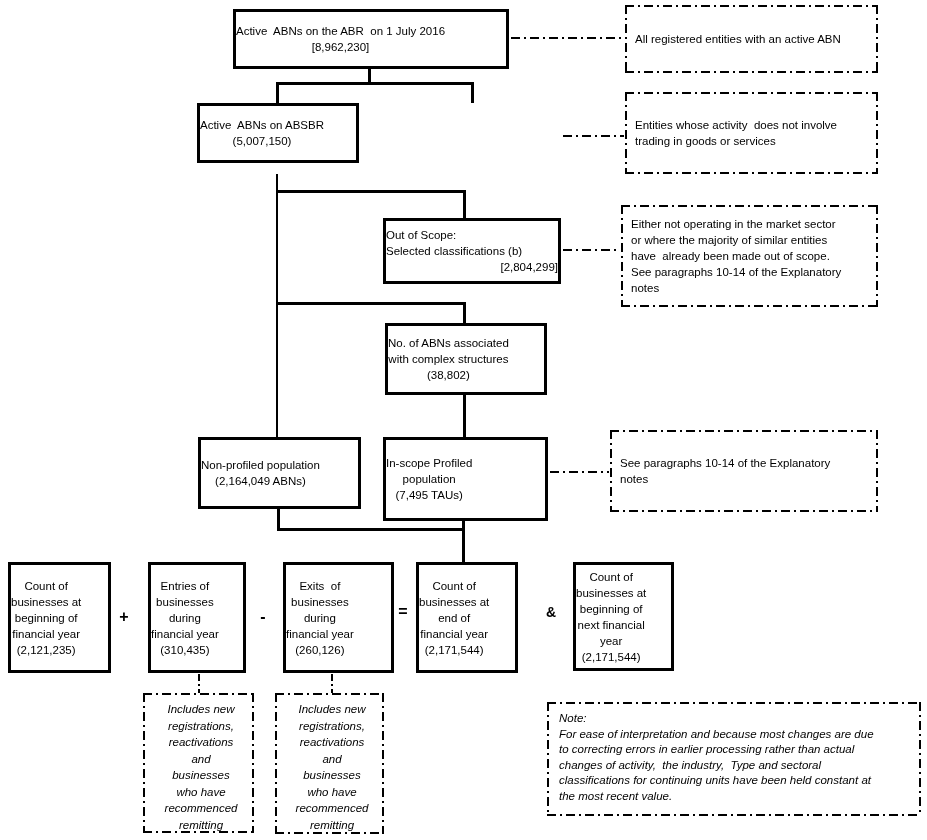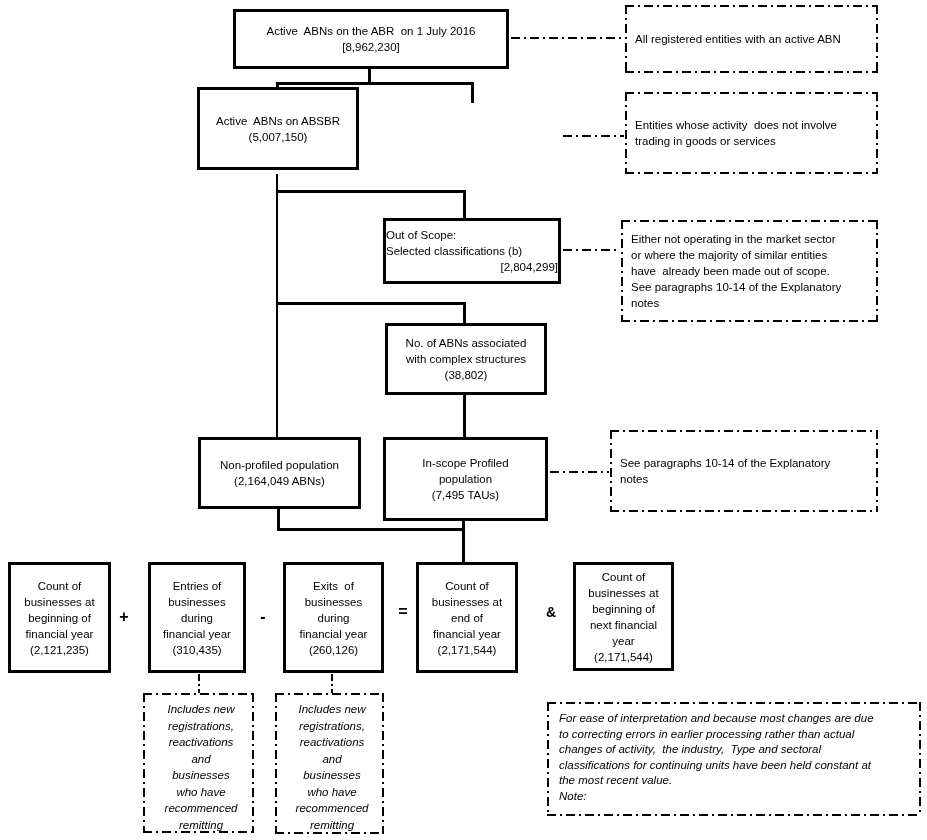--- a/index.html
+++ b/index.html
@@ -7,21 +7,21 @@
           font-family:"Liberation Sans","DejaVu Sans",sans-serif;overflow:hidden;}
   
   .ln{position:absolute;background:#000;}
   
   .ddh{position:absolute;height:2px;
        background-image:repeating-linear-gradient(to right,#000 0 9px,transparent 9px 13px,#000 13px 15px,transparent 15px 19px);}
   .ddv{position:absolute;width:2px;
        background-image:repeating-linear-gradient(to bottom,#000 0 7px,transparent 7px 10px,#000 10px 12px,transparent 12px 15px);}
   
   .sbox{position:absolute;box-sizing:border-box;border:3px solid #000;background:#fff;
-        display:flex;flex-direction:column;align-items:center;justify-content:center;
+        display:flex;flex-direction:column;align-items:flex-start;justify-content:center;
         text-align:center;font-size:11.5px;line-height:16px;}
   .txt{white-space:pre-wrap;}
   .sbox.left-val{align-items:stretch;}
   .sbox.left-val .txt{text-align:left;}
   .sbox.left-val .val{text-align:right;}
   
   .op{position:absolute;width:30px;height:30px;display:flex;align-items:center;justify-content:center;
       font-weight:bold;font-size:16px;}
   
   .dbox{position:absolute;box-sizing:border-box;display:flex;flex-direction:column;justify-content:center;
@@ -61,21 +61,21 @@
   <div class="ddh" style="left:563px;top:135px;width:61px"></div>
   <div class="ddh" style="left:563px;top:249px;width:57px"></div>
   <div class="ddh" style="left:550px;top:471px;width:59px"></div>
   <div class="ddv" style="left:198px;top:674px;height:19px"></div>
   <div class="ddv" style="left:331px;top:674px;height:19px"></div>
 
   <div class="sbox" style="left:233px;top:9px;width:276px;height:60px">
     <span class="txt">Active  ABNs on the ABR  on 1 July 2016
 [8,962,230]</span>
   </div>
-  <div class="sbox" style="left:197px;top:87px;width:162px;height:83px">
+  <div class="sbox" style="left:197px;top:103px;width:162px;height:60px">
     <span class="txt">Active  ABNs on ABSBR
 (5,007,150)</span>
   </div>
   <div class="sbox left-val" style="left:383px;top:218px;width:178px;height:66px">
     <span class="txt">Out of Scope:
 Selected classifications (b)</span>
     <span class="txt val">[2,804,299]</span>
   </div>
   <div class="sbox" style="left:385px;top:323px;width:162px;height:72px">
     <span class="txt">No. of ABNs associated
@@ -101,21 +101,21 @@
   </div>
   <div class="op" style="left:109px;top:602px">+</div>
   <div class="sbox" style="left:148px;top:562px;width:98px;height:111px">
     <span class="txt">Entries of
 businesses
 during
 financial year
 (310,435)</span>
   </div>
   <div class="op" style="left:248px;top:602px">-</div>
-  <div class="sbox" style="left:283px;top:562px;width:101px;height:111px">
+  <div class="sbox" style="left:283px;top:562px;width:111px;height:111px">
     <span class="txt">Exits  of
 businesses
 during
 financial year
 (260,126)</span>
   </div>
   <div class="op" style="left:388px;top:597px">=</div>
   <div class="sbox" style="left:416px;top:562px;width:102px;height:111px">
     <span class="txt">Count of
 businesses at
@@ -133,21 +133,21 @@
 (2,171,544)</span>
   </div>
 
   <div class="dbox" style="left:625px;top:92px;width:253px;height:82px">
     <span class="txt">Entities whose activity  does not involve
 trading in goods or services</span>
   </div>
   <div class="dbox" style="left:625px;top:5px;width:253px;height:68px">
     <span class="txt">All registered entities with an active ABN</span>
   </div>
-  <div class="dbox" style="left:621px;top:220px;width:257px;height:102px">
+  <div class="dbox" style="left:621px;top:205px;width:257px;height:102px">
     <span class="txt">Either not operating in the market sector
 or where the majority of similar entities
 have  already been made out of scope.
 See paragraphs 10-14 of the Explanatory
 notes</span>
   </div>
   <div class="dbox" style="left:610px;top:430px;width:268px;height:82px">
     <span class="txt">See paragraphs 10-14 of the Explanatory
 notes</span>
   </div>
@@ -165,21 +165,21 @@
     <span class="txt">Includes new
 registrations,
 reactivations
 and
 businesses
 who have
 recommenced
 remitting</span>
   </div>
   <div class="dbox note topalign italic" style="left:547px;top:702px;width:374px;height:114px">
+    <span class="txt">Note:</span>
     <span class="txt">For ease of interpretation and because most changes are due
 to correcting errors in earlier processing rather than actual
 changes of activity,  the industry,  Type and sectoral
 classifications for continuing units have been held constant at
 the most recent value.</span>
-    <span class="txt">Note:</span>
   </div>
 
 </div>
 
 </body></html>

